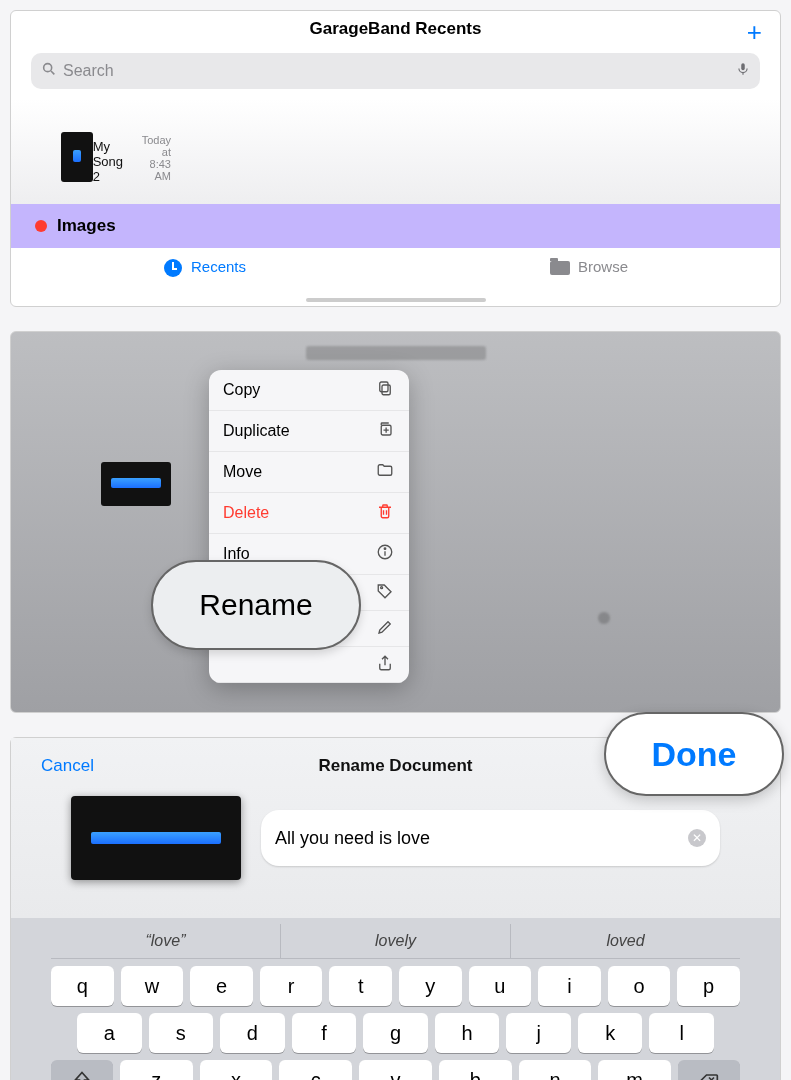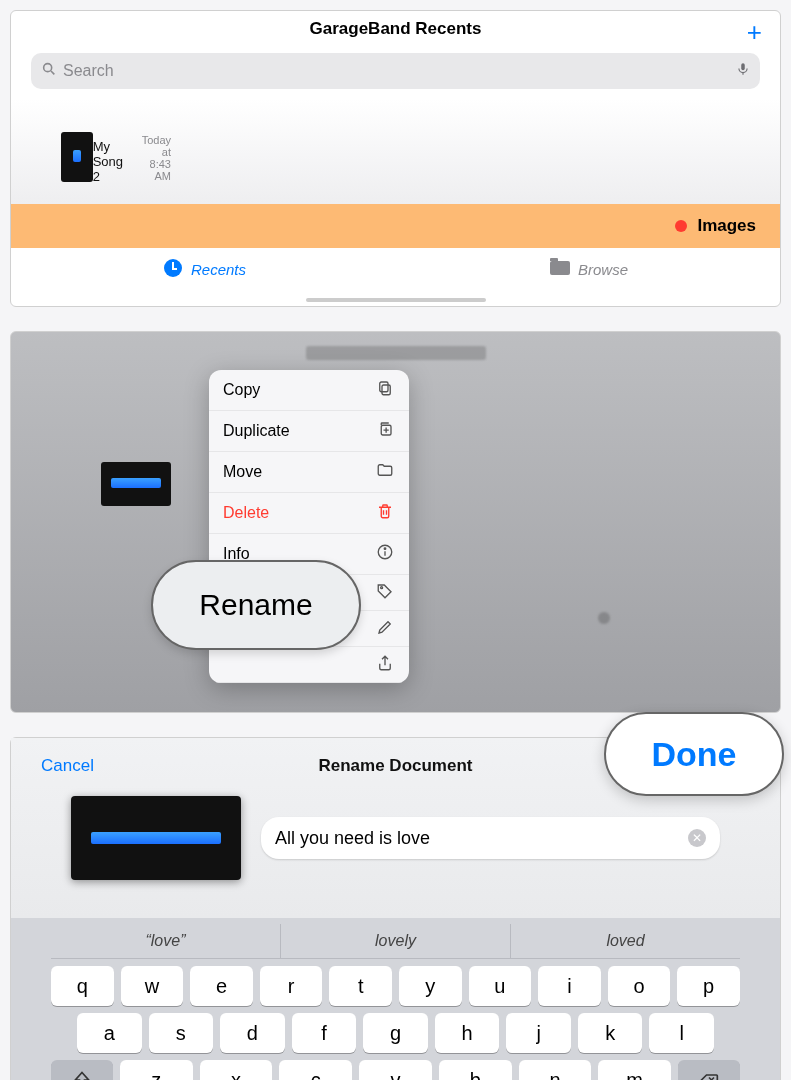--- a/index.html
+++ b/index.html
@@ -16,24 +16,24 @@
   .p1-grid { display:flex; gap:50px; padding:30px 50px 20px; background:linear-gradient(#fff,#eeeef0); }
   .file { display:flex; flex-direction:row; align-items:center; width:110px; }
   .thumb { width:84px; height:50px; background:#111; border-radius:3px; position:relative; overflow:hidden; }
   .wave { position:absolute; left:12px; right:12px; top:18px; height:12px; background:linear-gradient(#3aa0ff,#1b6fff); border-radius:2px; }
   .fname { font-size:13px; margin-top:10px; color:#111; }
   .fdate { font-size:11px; color:#8a8a8e; margin-top:2px; text-align:right;margin-left:16px; }
   .arrow { position:absolute; left:6px; top:172px; width:0;height:0; }
   .arrow::before{ content:""; position:absolute; width:0;height:0; border:20px solid transparent; border-right-color:#d92f2f; left:-8px; top:-4px;}
   .arrow::after{ content:""; position:absolute; background:#d92f2f; width:60px; height:16px; left:24px; top:4px;}
   .arrow-wrap{position:absolute; left:0px; top:175px; transform:rotate(26deg); transform-origin:left center;}
-  .images-row{ background:#fdba74; padding:12px 24px; display:flex; align-items:center; gap:10px; font-weight:600; font-size:17px;justify-content:flex-end;}
+  .images-row{ background:#c4b5fd; padding:12px 24px; display:flex; align-items:center; gap:10px; font-weight:600; font-size:17px;}
   .red-dot{ width:12px;height:12px;border-radius:50%; background:#ff3b30;}
   .tabbar{ display:flex; justify-content:space-around; align-items:center; padding:10px 0 20px; }
-  .tab{ display:flex; align-items:flex-end; gap:8px; font-size:15px; color:#8a8a8e;font-style:italic;}
+  .tab{ display:flex; align-items:flex-start; gap:8px; font-size:15px; color:#8a8a8e;}
   .tab.active{ color:#007aff;}
   .tab-icon{ width:20px;height:20px; display:inline-flex;align-items:center;justify-content:center;}
   .clock{width:18px;height:18px;border-radius:50%;background:#007aff;position:relative;}
   .clock::after{content:"";position:absolute;background:#fff;width:2px;height:7px;left:8px;top:3px;}
   .clock::before{content:"";position:absolute;background:#fff;width:5px;height:2px;left:8px;top:9px;}
   .folder{width:20px;height:14px;background:#8a8a8e;border-radius:2px;position:relative;}
   .folder::before{content:"";position:absolute;width:8px;height:3px;background:#8a8a8e;top:-3px;left:0;border-radius:1px 1px 0 0;}
   .home-ind{width:180px;height:4px;background:#ccc;border-radius:2px;margin:0 auto 4px;}
 
   
@@ -54,21 +54,21 @@
   
   .p3 { position:relative; }
   .p3-top{background:linear-gradient(#f1f2f4,#e9eaec);padding:18px 30px 8px;position:relative;}
   .p3-nav{display:flex;align-items:center;justify-content:flex-start;font-size:17px;}
   .p3-cancel{color:#007aff;}
   .p3-title{font-weight:600;color:#111;position:absolute;left:50%;transform:translateX(-50%);}
   .done-bubble{position:absolute;right:-4px;top:-26px;width:180px;height:84px;border-radius:46px;background:#fff;border:2px solid #666;display:flex;align-items:center;justify-content:center;font-size:34px;font-weight:600;color:#007aff;box-shadow:0 4px 14px rgba(0,0,0,.2);z-index:5;}
   .p3-body{display:flex;align-items:center;gap:20px;padding:20px 30px 30px;}
   .p3-thumb{width:170px;height:84px;background:#111;border-radius:4px;position:relative;box-shadow:0 2px 8px rgba(0,0,0,.4);}
   .p3-thumb .wave{left:20px;right:20px;top:36px;height:12px;}
-  .p3-input{flex:1;background:#fff;border-radius:18px;height:42px;display:flex;align-items:center;padding:0 14px;font-size:18px;box-shadow:0 1px 2px rgba(0,0,0,.15);}
+  .p3-input{flex:1;background:#fff;border-radius:18px;height:56px;display:flex;align-items:center;padding:0 14px;font-size:18px;box-shadow:0 1px 2px rgba(0,0,0,.15);}
   .p3-clear{margin-left:auto;width:18px;height:18px;border-radius:50%;background:#c8c8cc;color:#fff;font-size:12px;display:flex;align-items:center;justify-content:center;}
   .kb{background:#d3d5da;padding:6px 40px 12px;}
   .suggest{display:flex;border-bottom:1px solid #b8bac0;margin-bottom:6px;}
   .suggest div{flex:1;text-align:center;padding:8px 0;font-size:16px;color:#444;border-right:1px solid #b8bac0;font-style:italic;}
   .suggest div:last-child{border-right:none;}
   .krow{display:flex;gap:7px;justify-content:center;margin:7px 0;}
   .key{background:#fff;border-radius:6px;height:40px;min-width:50px;flex:1;display:flex;align-items:center;justify-content:center;font-size:20px;box-shadow:0 1px 0 rgba(0,0,0,.3);}
   .key.mod{background:#b9bcc3;}
   .key.shift{flex:0 0 62px;}
   .key.bksp{flex:0 0 62px;}

